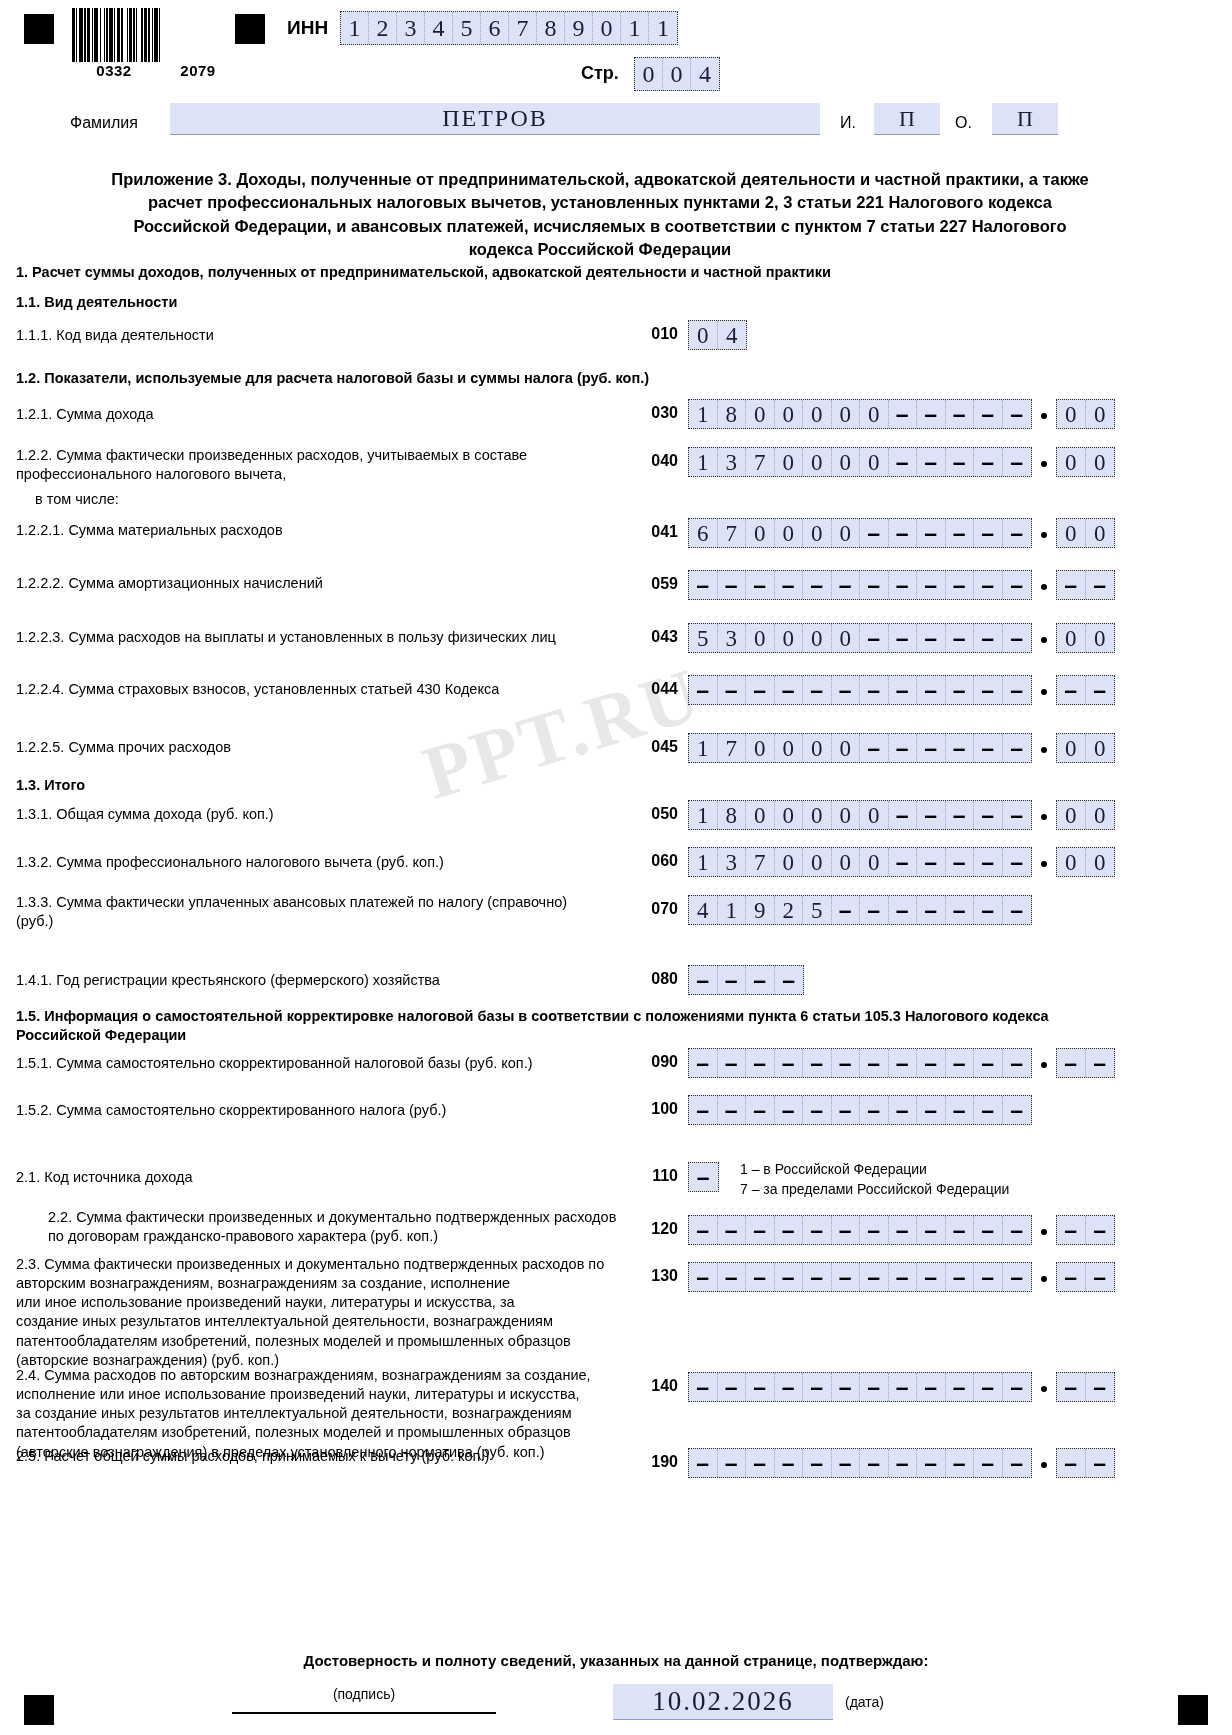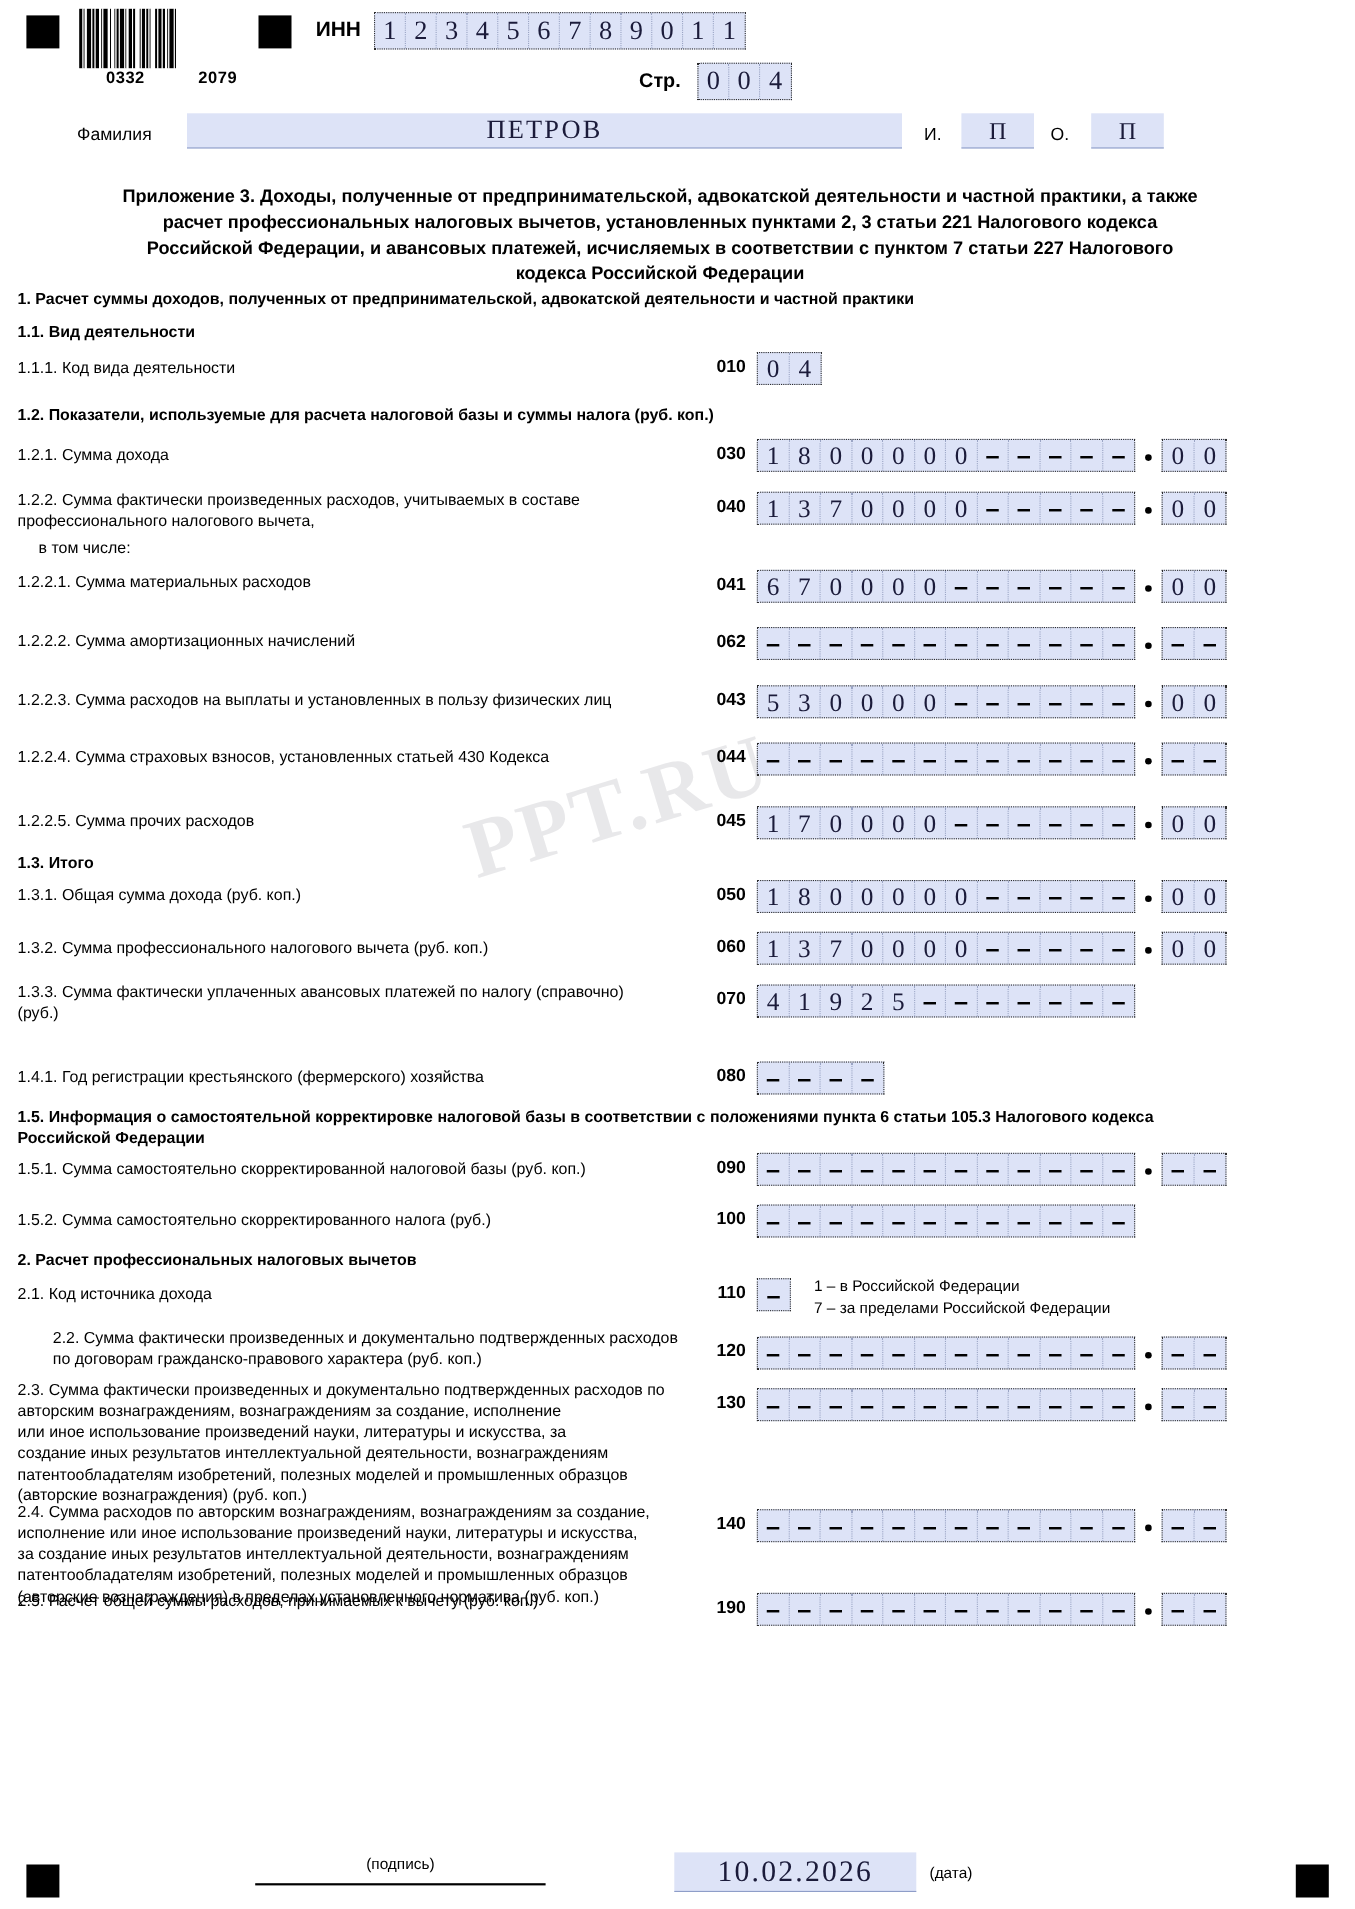--- a/index.html
+++ b/index.html
@@ -333,21 +333,20 @@
   <div class="io-label" style="left:955px;top:114px;">О.</div>
   <div class="io-box" style="left:992px;top:103px;width:66px;height:32px;">П</div>
 
   <div class="doc-title">Приложение 3. Доходы, полученные от предпринимательской, адвокатской деятельности и частной практики, а также расчет профессиональных налоговых вычетов, установленных пунктами 2, 3 статьи 221 Налогового кодекса Российской Федерации, и авансовых платежей, исчисляемых в соответствии с пунктом 7 статьи 227 Налогового кодекса Российской Федерации</div>
 
   <div class="sec-head" style="left:16px;top:263px;width:900px;">1. Расчет суммы доходов, полученных от предпринимательской, адвокатской деятельности и частной практики</div>
   <div class="sec-head" style="left:16px;top:293px;width:600px;">1.1. Вид деятельности</div>
   <div class="sec-head" style="left:16px;top:369px;width:800px;">1.2. Показатели, используемые для расчета налоговой базы и суммы налога (руб. коп.)</div>
   <div class="sec-head" style="left:16px;top:776px;width:300px;">1.3. Итого</div>
   <div class="sec-head" style="left:16px;top:1007px;width:1040px;">1.5. Информация о самостоятельной корректировке налоговой базы в соответствии с положениями пункта 6 статьи 105.3 Налогового кодекса Российской Федерации</div>
-  <div class="sec-head" style="left:16px;top:1137px;width:600px;">2. Расчет профессиональных налоговых вычетов</div>
 
   <div class="row-label" style="left:35px;top:490px;">в том числе:</div>
 
   <div class="src-note" style="left:740px;top:1160px;">
     <div>1 – в Российской Федерации</div>
     <div>7 – за пределами Российской Федерации</div>
   </div>
 
   <div class="watermark">PPT.RU</div>
 
@@ -429,21 +428,21 @@
         </div>
       </div>
       <div class="dot-sep" style="left: 1041px; top: 532px;"></div>
       <div style="position: absolute; left: 1056px; top: 518px;">
         <div class="cells" style="height: 30px;">
           <div class="c" style="width: 28.5px; font-size: 23px;">0</div>
           <div class="c" style="width: 28.5px; font-size: 23px;">0</div>
         </div>
       </div>
       <div class="row-label" style="left: 16px; top: 574px; width: 620px;">1.2.2.2. Сумма амортизационных начислений</div>
-      <div class="code-num" style="left: 634px; top: 575px;">062</div>
+      <div class="code-num" style="left: 634px; top: 575px;">059</div>
       <div style="position: absolute; left: 688px; top: 570px;">
         <div class="cells" style="height: 30px;">
           <div class="c dash" style="width: 28.5px; font-size: 23px;">–</div>
           <div class="c dash" style="width: 28.5px; font-size: 23px;">–</div>
           <div class="c dash" style="width: 28.5px; font-size: 23px;">–</div>
           <div class="c dash" style="width: 28.5px; font-size: 23px;">–</div>
           <div class="c dash" style="width: 28.5px; font-size: 23px;">–</div>
           <div class="c dash" style="width: 28.5px; font-size: 23px;">–</div>
           <div class="c dash" style="width: 28.5px; font-size: 23px;">–</div>
           <div class="c dash" style="width: 28.5px; font-size: 23px;">–</div>
@@ -758,18 +757,19 @@
       </div>
       <div class="dot-sep" style="left: 1041px; top: 1462px;"></div>
       <div style="position: absolute; left: 1056px; top: 1448px;">
         <div class="cells" style="height: 30px;">
           <div class="c dash" style="width: 28.5px; font-size: 23px;">–</div>
           <div class="c dash" style="width: 28.5px; font-size: 23px;">–</div>
         </div>
       </div>
     </div>
 
+  <div class="footer-title">Достоверность и полноту сведений, указанных на данной странице, подтверждаю:</div>
   <div class="sign-cap">(подпись)</div>
   <div class="sign-line"></div>
   <div class="date-box">10.02.2026</div>
   <div class="date-cap">(дата)</div>
 
 </div>
 
 </body></html>

